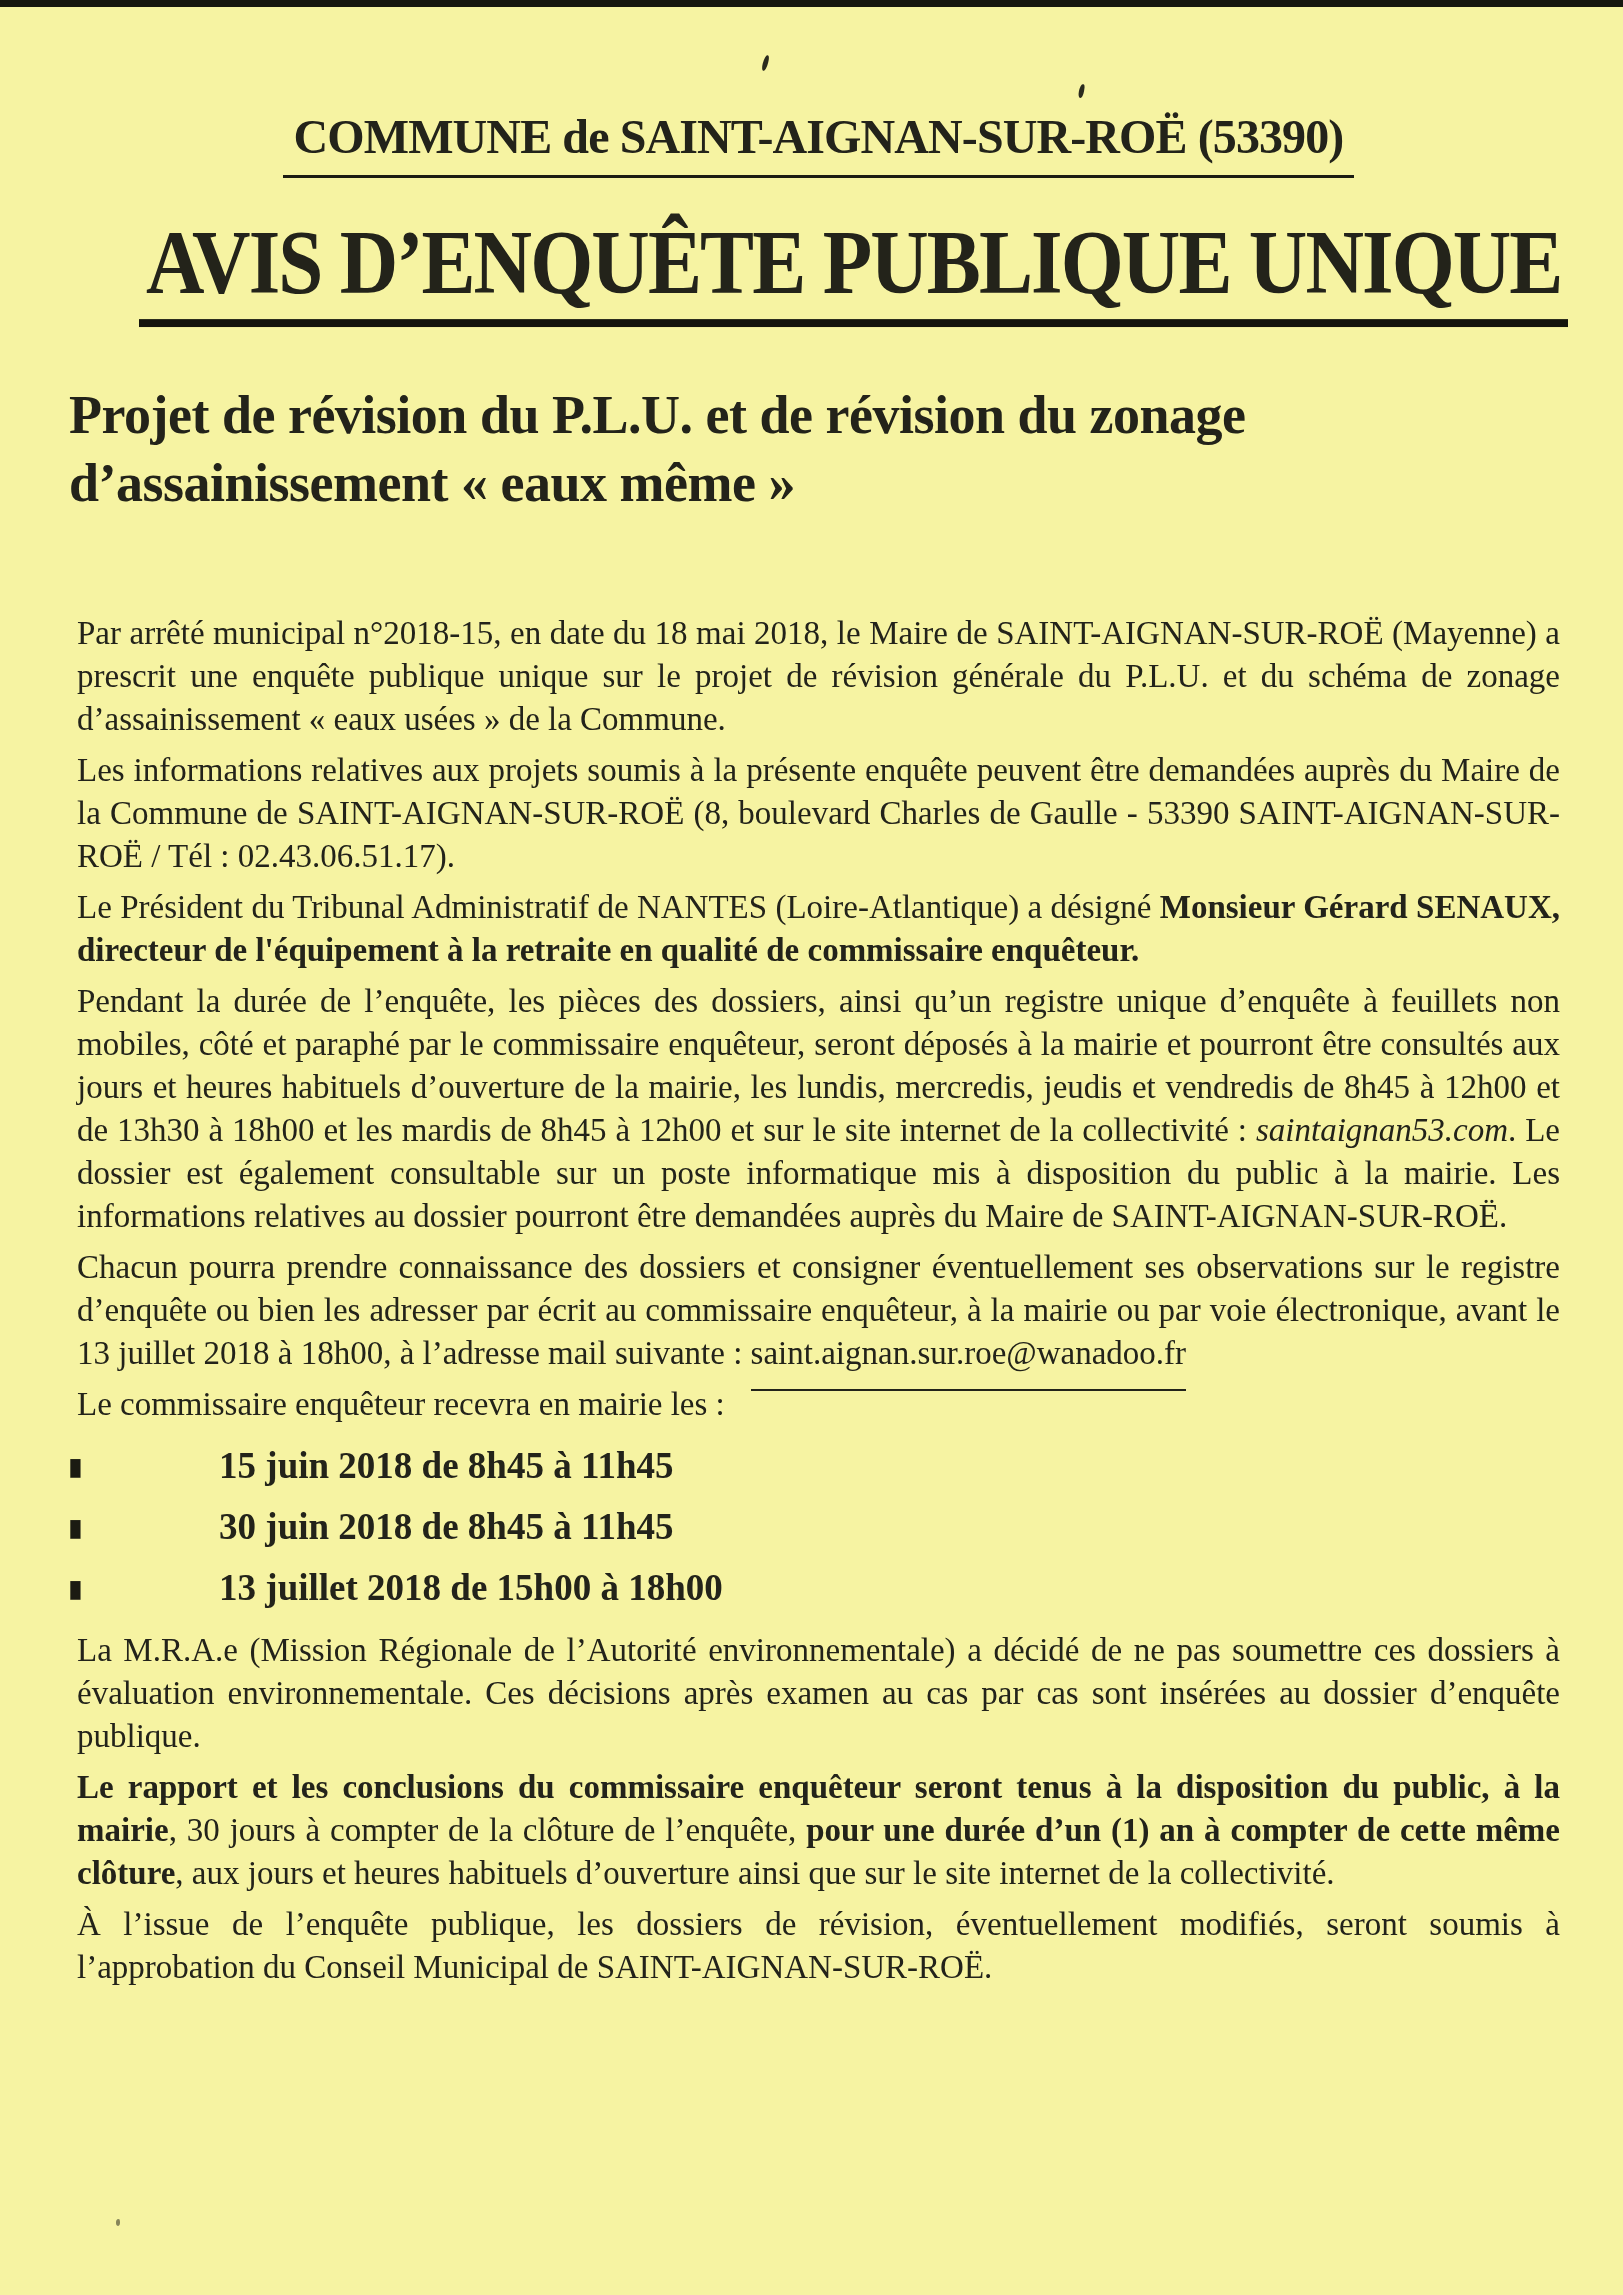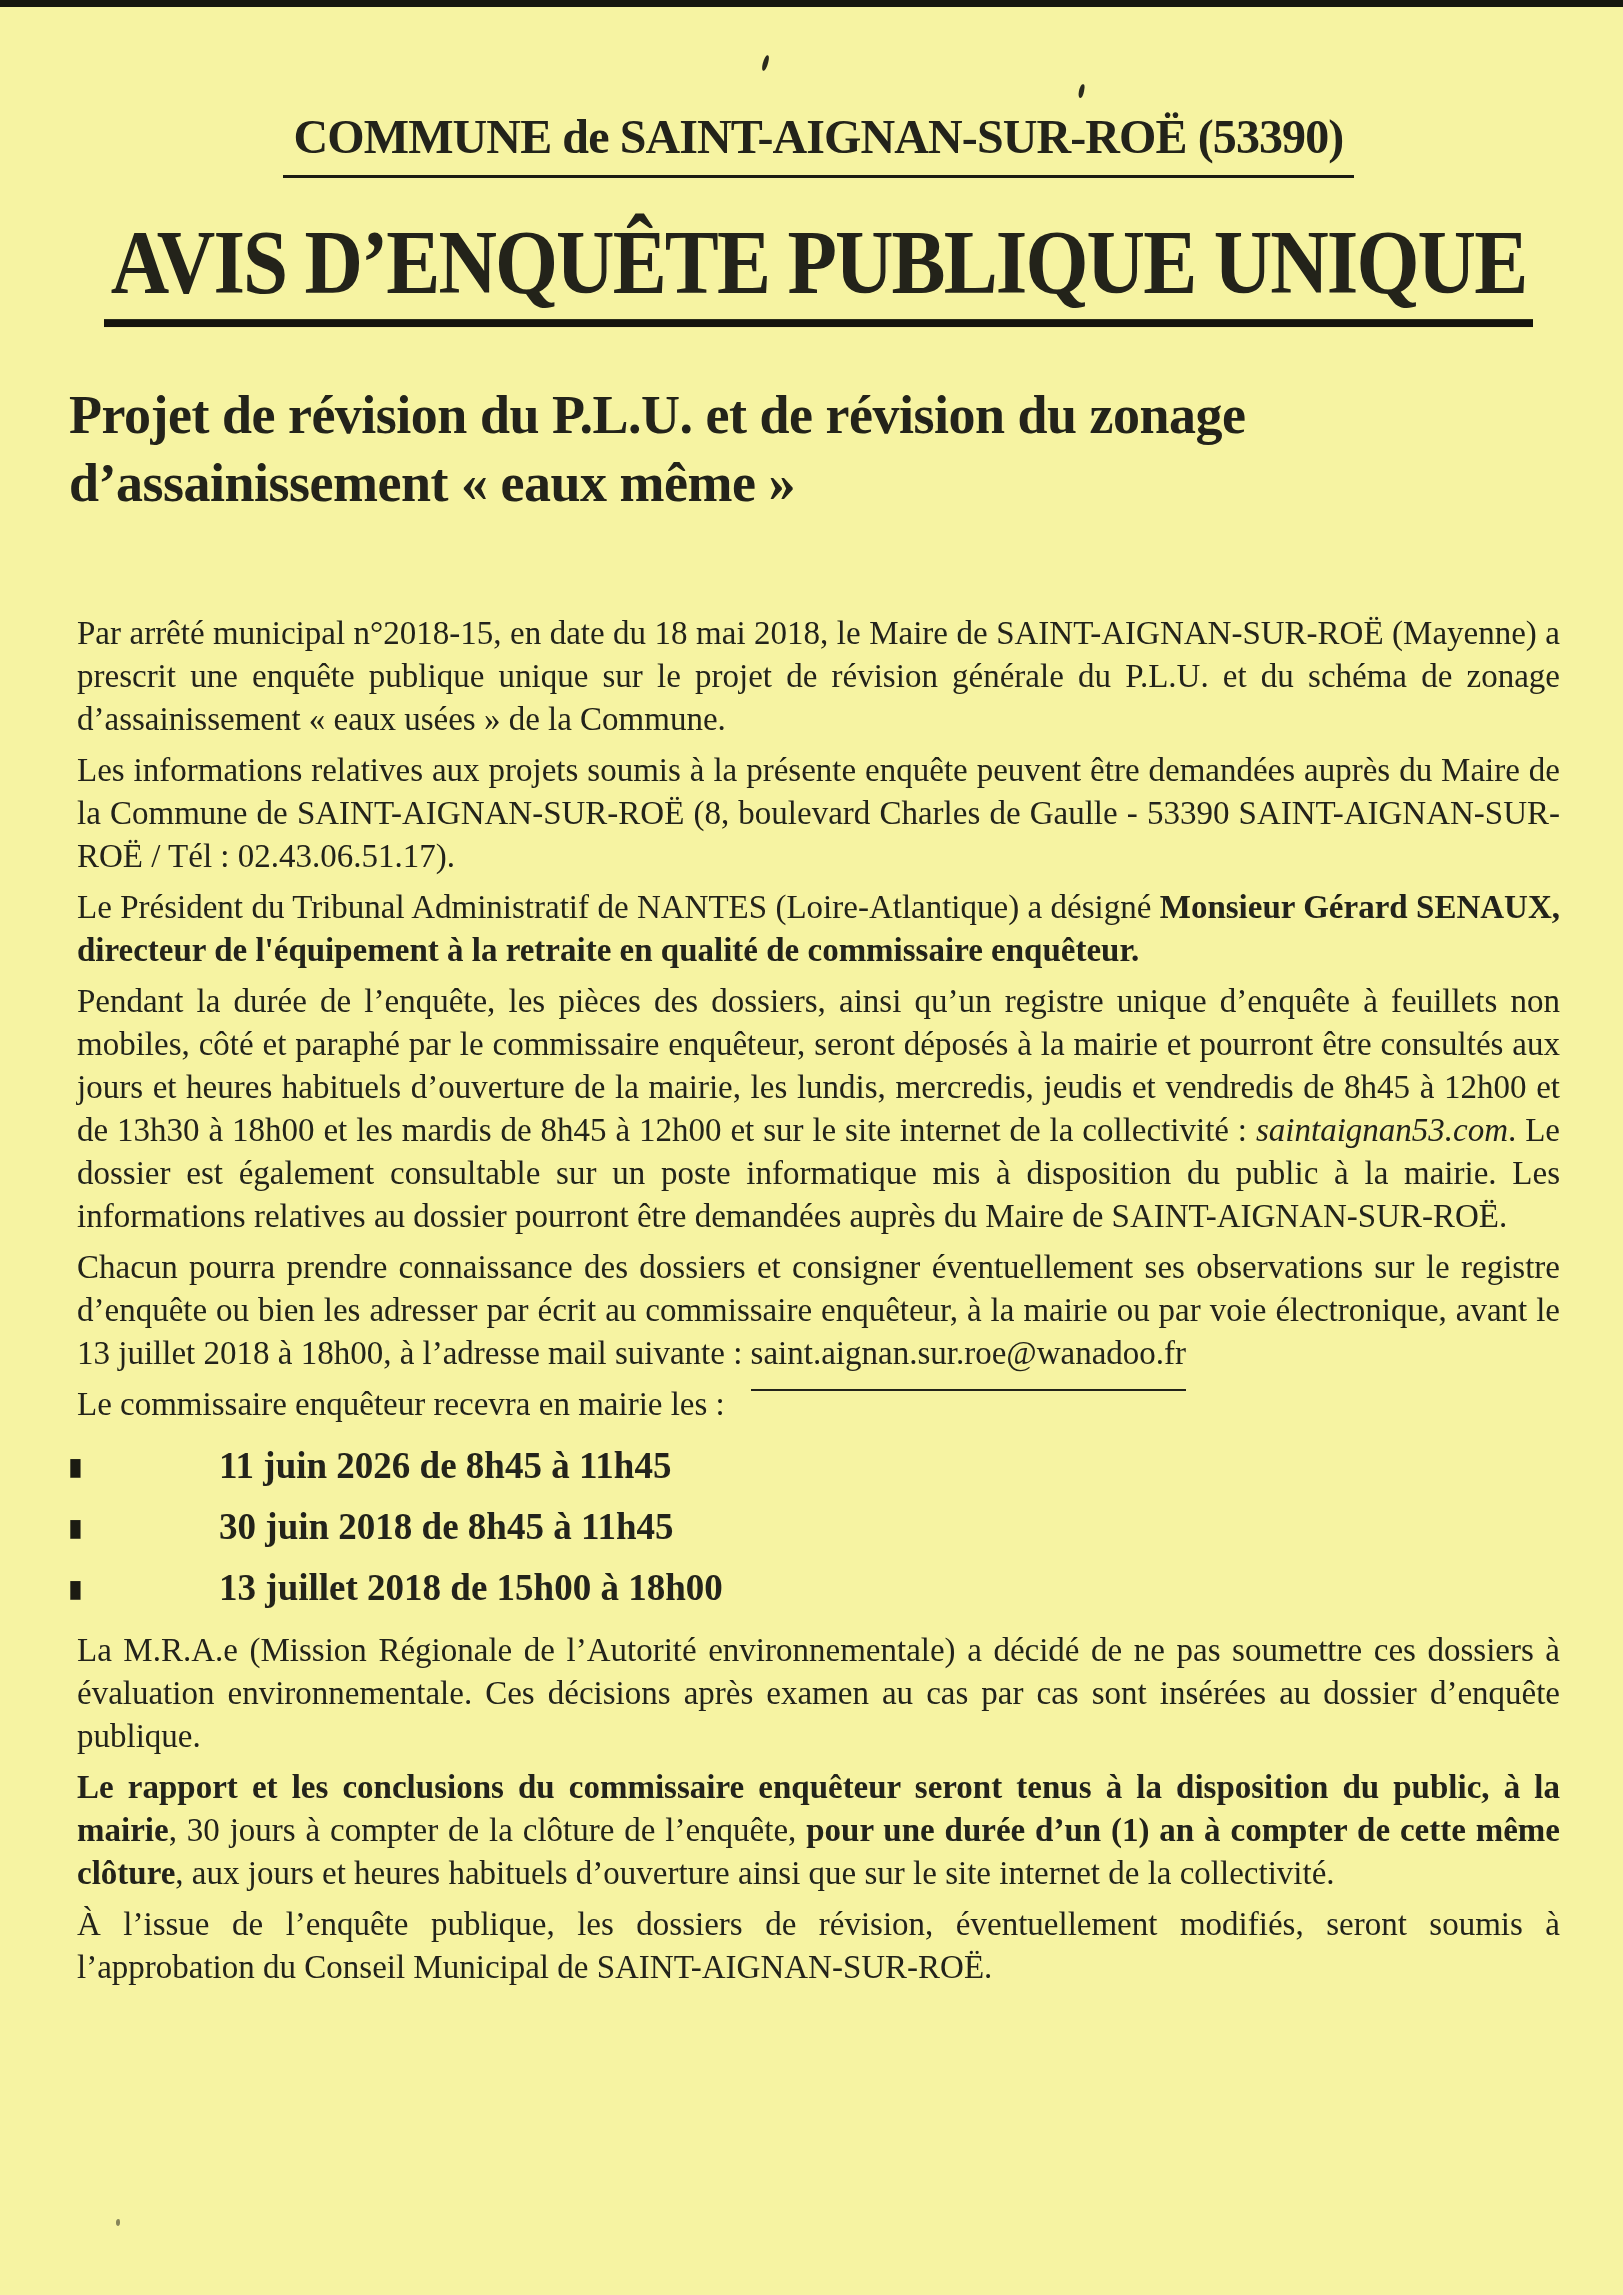--- a/index.html
+++ b/index.html
@@ -33,21 +33,21 @@
 
   h1.commune { margin: 109px 0 0 0; text-align: center; font-weight: bold; }
   h1.commune .inner {
     display: inline-block;
     font-size: 48px;
     letter-spacing: -0.9px;
     padding: 0 11px 11px 11px;
     border-bottom: 3.2px solid #1b1b12;
     white-space: nowrap;
   }
-  h2.main-title { margin: 44px 0 0 0; text-align: center; font-weight: bold; }
+  h2.main-title { margin: 44px 0 0 0; text-align: right; font-weight: bold; }
   h2.main-title .inner {
     display: inline-block;
     font-size: 81px;
     letter-spacing: -1.9px;
     padding: 0 6.5px 2.8px 6.5px;
     border-bottom: 7.9px solid #14140d;
     transform: scaleY(1.13);
     transform-origin: 50% 85%;
     white-space: nowrap;
   }
@@ -113,21 +113,21 @@
       <p><span class="run normal">Par arrêté municipal n°2018-15, en date du 18 mai 2018, le Maire de SAINT-AIGNAN-SUR-ROË (Mayenne) a prescrit une enquête publique unique sur le projet de révision générale du P.L.U. et du schéma de zonage d’assainissement « eaux usées » de la Commune.</span></p>
       <p><span class="run normal">Les informations relatives aux projets soumis à la présente enquête peuvent être demandées auprès du Maire de la Commune de SAINT-AIGNAN-SUR-ROË (8, boulevard Charles de Gaulle - 53390 SAINT-AIGNAN-SUR-ROË / Tél : 02.43.06.51.17).</span></p>
       <p><span class="run normal">Le Président du Tribunal Administratif de NANTES (Loire-Atlantique) a désigné </span><span class="run bold">Monsieur Gérard SENAUX, directeur de l'équipement à la retraite en qualité de commissaire enquêteur.</span></p>
       <p><span class="run normal">Pendant la durée de l’enquête, les pièces des dossiers, ainsi qu’un registre unique d’enquête à feuillets non mobiles, côté et paraphé par le commissaire enquêteur, seront déposés à la mairie et pourront être consultés aux jours et heures habituels d’ouverture de la mairie, les lundis, mercredis, jeudis et vendredis de 8h45 à 12h00 et de 13h30 à 18h00 et les mardis de 8h45 à 12h00 et sur le site internet de la collectivité : </span><span class="run italic">saintaignan53.com</span><span class="run normal">. Le dossier est également consultable sur un poste informatique mis à disposition du public à la mairie. Les informations relatives au dossier pourront être demandées auprès du Maire de SAINT-AIGNAN-SUR-ROË.</span></p>
       <p><span class="run normal">Chacun pourra prendre connaissance des dossiers et consigner éventuellement ses observations sur le registre d’enquête ou bien les adresser par écrit au commissaire enquêteur, à la mairie ou par voie électronique, avant le 13 juillet 2018 à 18h00, à l’adresse mail suivante : </span><span class="run underline">saint.aignan.sur.roe@wanadoo.fr</span></p>
       <p><span class="run normal">Le commissaire enquêteur recevra en mairie les :</span></p>
 
       <ul class="schedule">
         <li>
           <span class="bullet">■</span>
-          <span class="label">11 juin 2026 de 8h45 à 11h45</span>
+          <span class="label">15 juin 2018 de 8h45 à 11h45</span>
         </li>
         <li>
           <span class="bullet">■</span>
           <span class="label">30 juin 2018 de 8h45 à 11h45</span>
         </li>
         <li>
           <span class="bullet">■</span>
           <span class="label">13 juillet 2018 de 15h00 à 18h00</span>
         </li>
       </ul>

